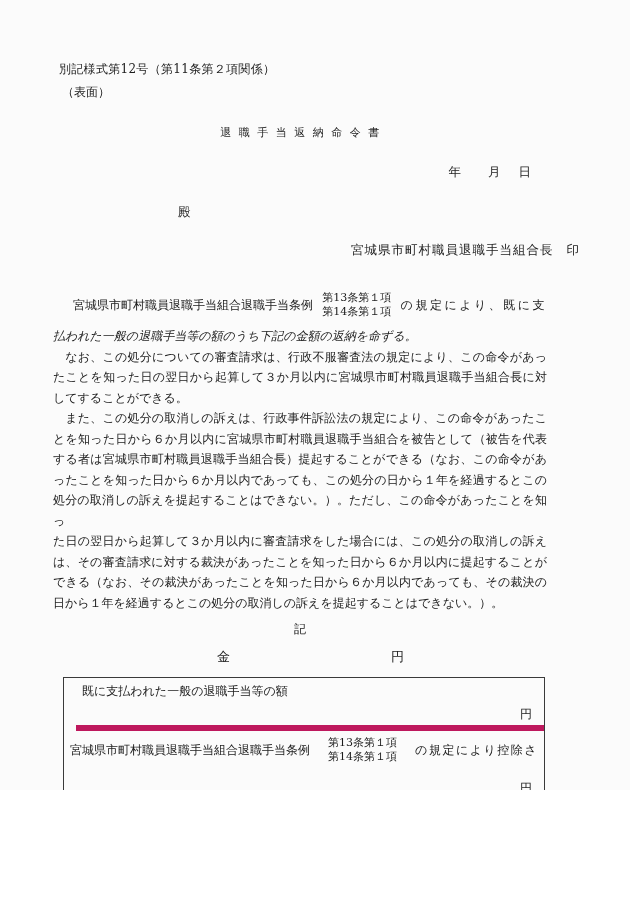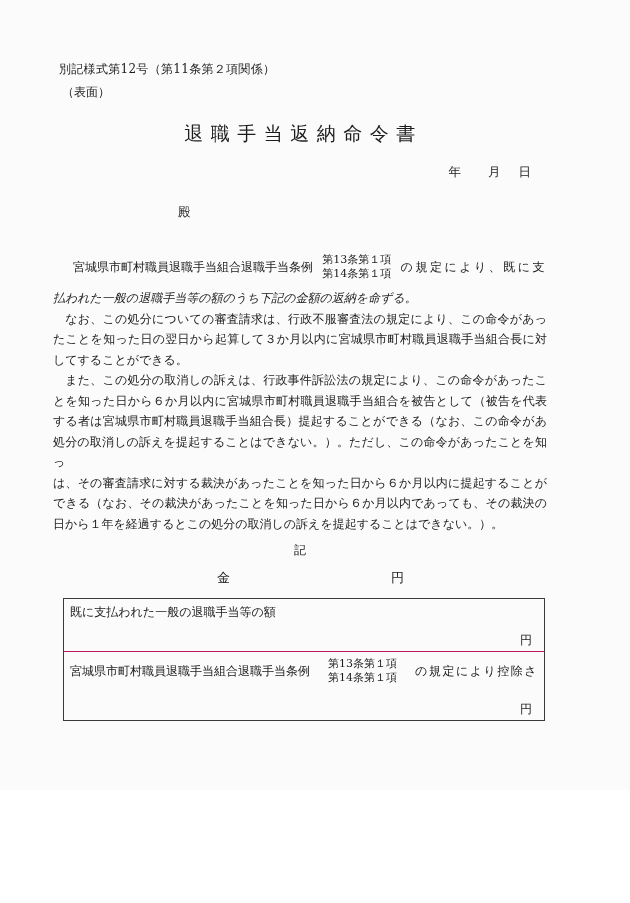--- a/index.html
+++ b/index.html
@@ -16,21 +16,21 @@
     overflow: hidden;
   }
   .content { width: 494px; }
   .line { line-height: 20px; }
   .form-no { padding-left: 6px; letter-spacing: 0.3px; }
   .side { margin-top: 3px; padding-left: 9px; }
   .doc-title {
     margin-top: 21px;
     line-height: 20px;
     text-align: center;
-    font-size: 19px;
+    font-size: 11px;
     letter-spacing: 7.5px;
     padding-left: 7px; 
   }
   .date-line {
     margin-top: 19px;
     line-height: 20px;
     text-align: right;
     padding-right: 16px;
     font-size: 12.5px;
   }
@@ -70,21 +70,21 @@
   .amount { margin-top: 8px; line-height: 20px; font-size: 13px; }
   .amount .kin { margin-left: 164px; }
   .amount .yen { margin-left: 161px; }
   .amt-table {
     margin-top: 10px;
     margin-left: 10px;
     width: 482px;
     border: 1px solid #3a3a3a;
   }
   .row { position: relative; }
-  .r1 { height: 53px; border-bottom: 1px solid #be185d; padding: 5px 6px; }
+  .r1 { height: 53px; border-bottom: 6px solid #be185d; padding: 5px 6px; margin-left: 12px; }
   .r2 { height: 68px; padding: 5px 6px; }
   .unit { position: absolute; right: 12px; bottom: 3px; line-height: 15px; }
   .r2l1 {
     height: 28px;
     display: flex;
     align-items: center;
     justify-content: space-between;
   }
   .r2l1 .tail { letter-spacing: 1.5px; }
   .r2l2 { margin-top: 3px; line-height: 16px; }
@@ -97,39 +97,42 @@
 
     <div class="line form-no">別記様式第12号（第11条第２項関係）</div>
     <div class="line side">（表面）</div>
 
     <div class="doc-title">退職手当返納命令書</div>
 
     <div class="date-line"><span>年</span><span class="g1">月</span><span class="g2">日</span></div>
 
     <div class="addressee"><span>殿</span></div>
 
+    <div class="issuer-line"><span>宮城県市町村職員退職手当組合長</span><span class="seal">印</span></div>
 
     <div class="p1l1">
       <span>宮城県市町村職員退職手当組合退職手当条例</span>
       <span class="frac">
         <span>第13条第１項</span>
         <span>第14条第１項</span>
       </span>
       <span class="sp">の規定により、既に支</span>
     </div>
     <div class="p1l2">払われた一般の退職手当等の額のうち下記の金額の返納を命ずる。</div>
 
     <div class="body-block">
       <div class="bl j">　なお、この処分についての審査請求は、行政不服審査法の規定により、この命令があっ</div>
       <div class="bl j">たことを知った日の翌日から起算して３か月以内に宮城県市町村職員退職手当組合長に対</div>
       <div class="bl">してすることができる。</div>
       <div class="bl j">　また、この処分の取消しの訴えは、行政事件訴訟法の規定により、この命令があったこ</div>
       <div class="bl j">とを知った日から６か月以内に宮城県市町村職員退職手当組合を被告として（被告を代表</div>
       <div class="bl j">する者は宮城県市町村職員退職手当組合長）提起することができる（なお、この命令があ</div>
+      <div class="bl j">ったことを知った日から６か月以内であっても、この処分の日から１年を経過するとこの</div>
       <div class="bl j">処分の取消しの訴えを提起することはできない。）。ただし、この命令があったことを知っ</div>
+      <div class="bl j">た日の翌日から起算して３か月以内に審査請求をした場合には、この処分の取消しの訴え</div>
       <div class="bl j">は、その審査請求に対する裁決があったことを知った日から６か月以内に提起することが</div>
       <div class="bl j">できる（なお、その裁決があったことを知った日から６か月以内であっても、その裁決の</div>
       <div class="bl">日から１年を経過するとこの処分の取消しの訴えを提起することはできない。）。</div>
     </div>
 
     <div class="ki">記</div>
 
     <div class="amount"><span class="kin">金</span><span class="yen">円</span></div>
 
     <div class="amt-table">

